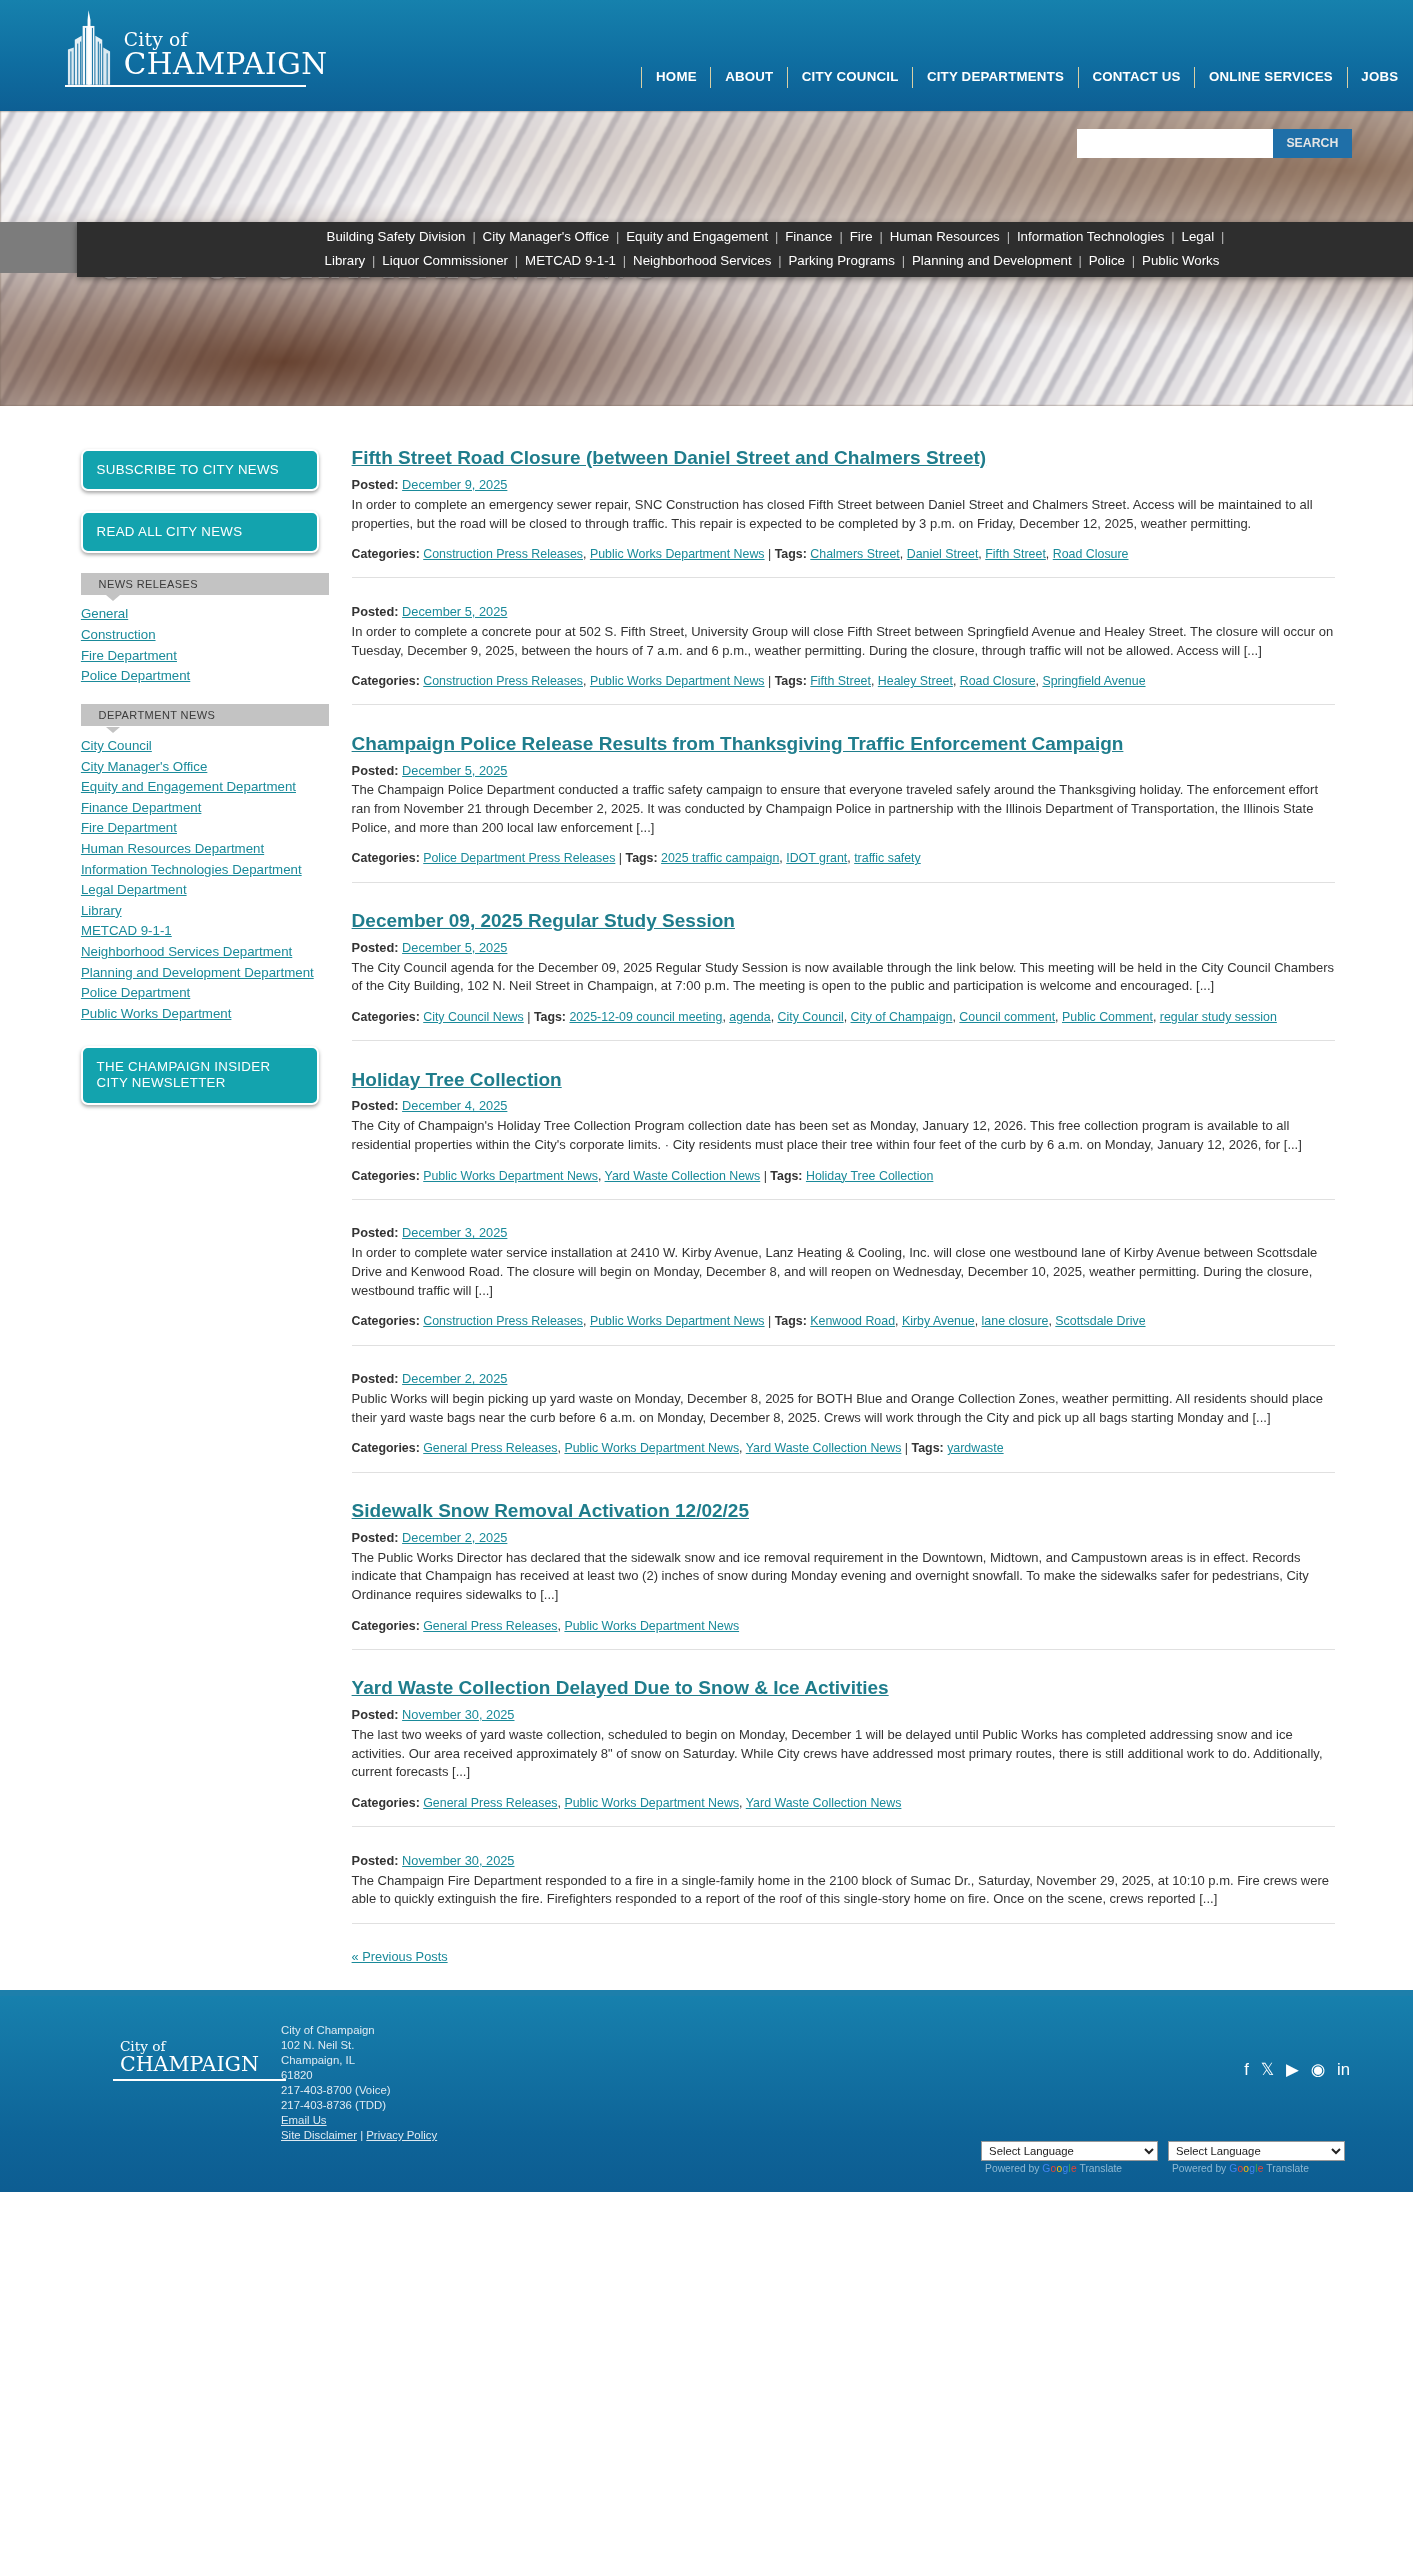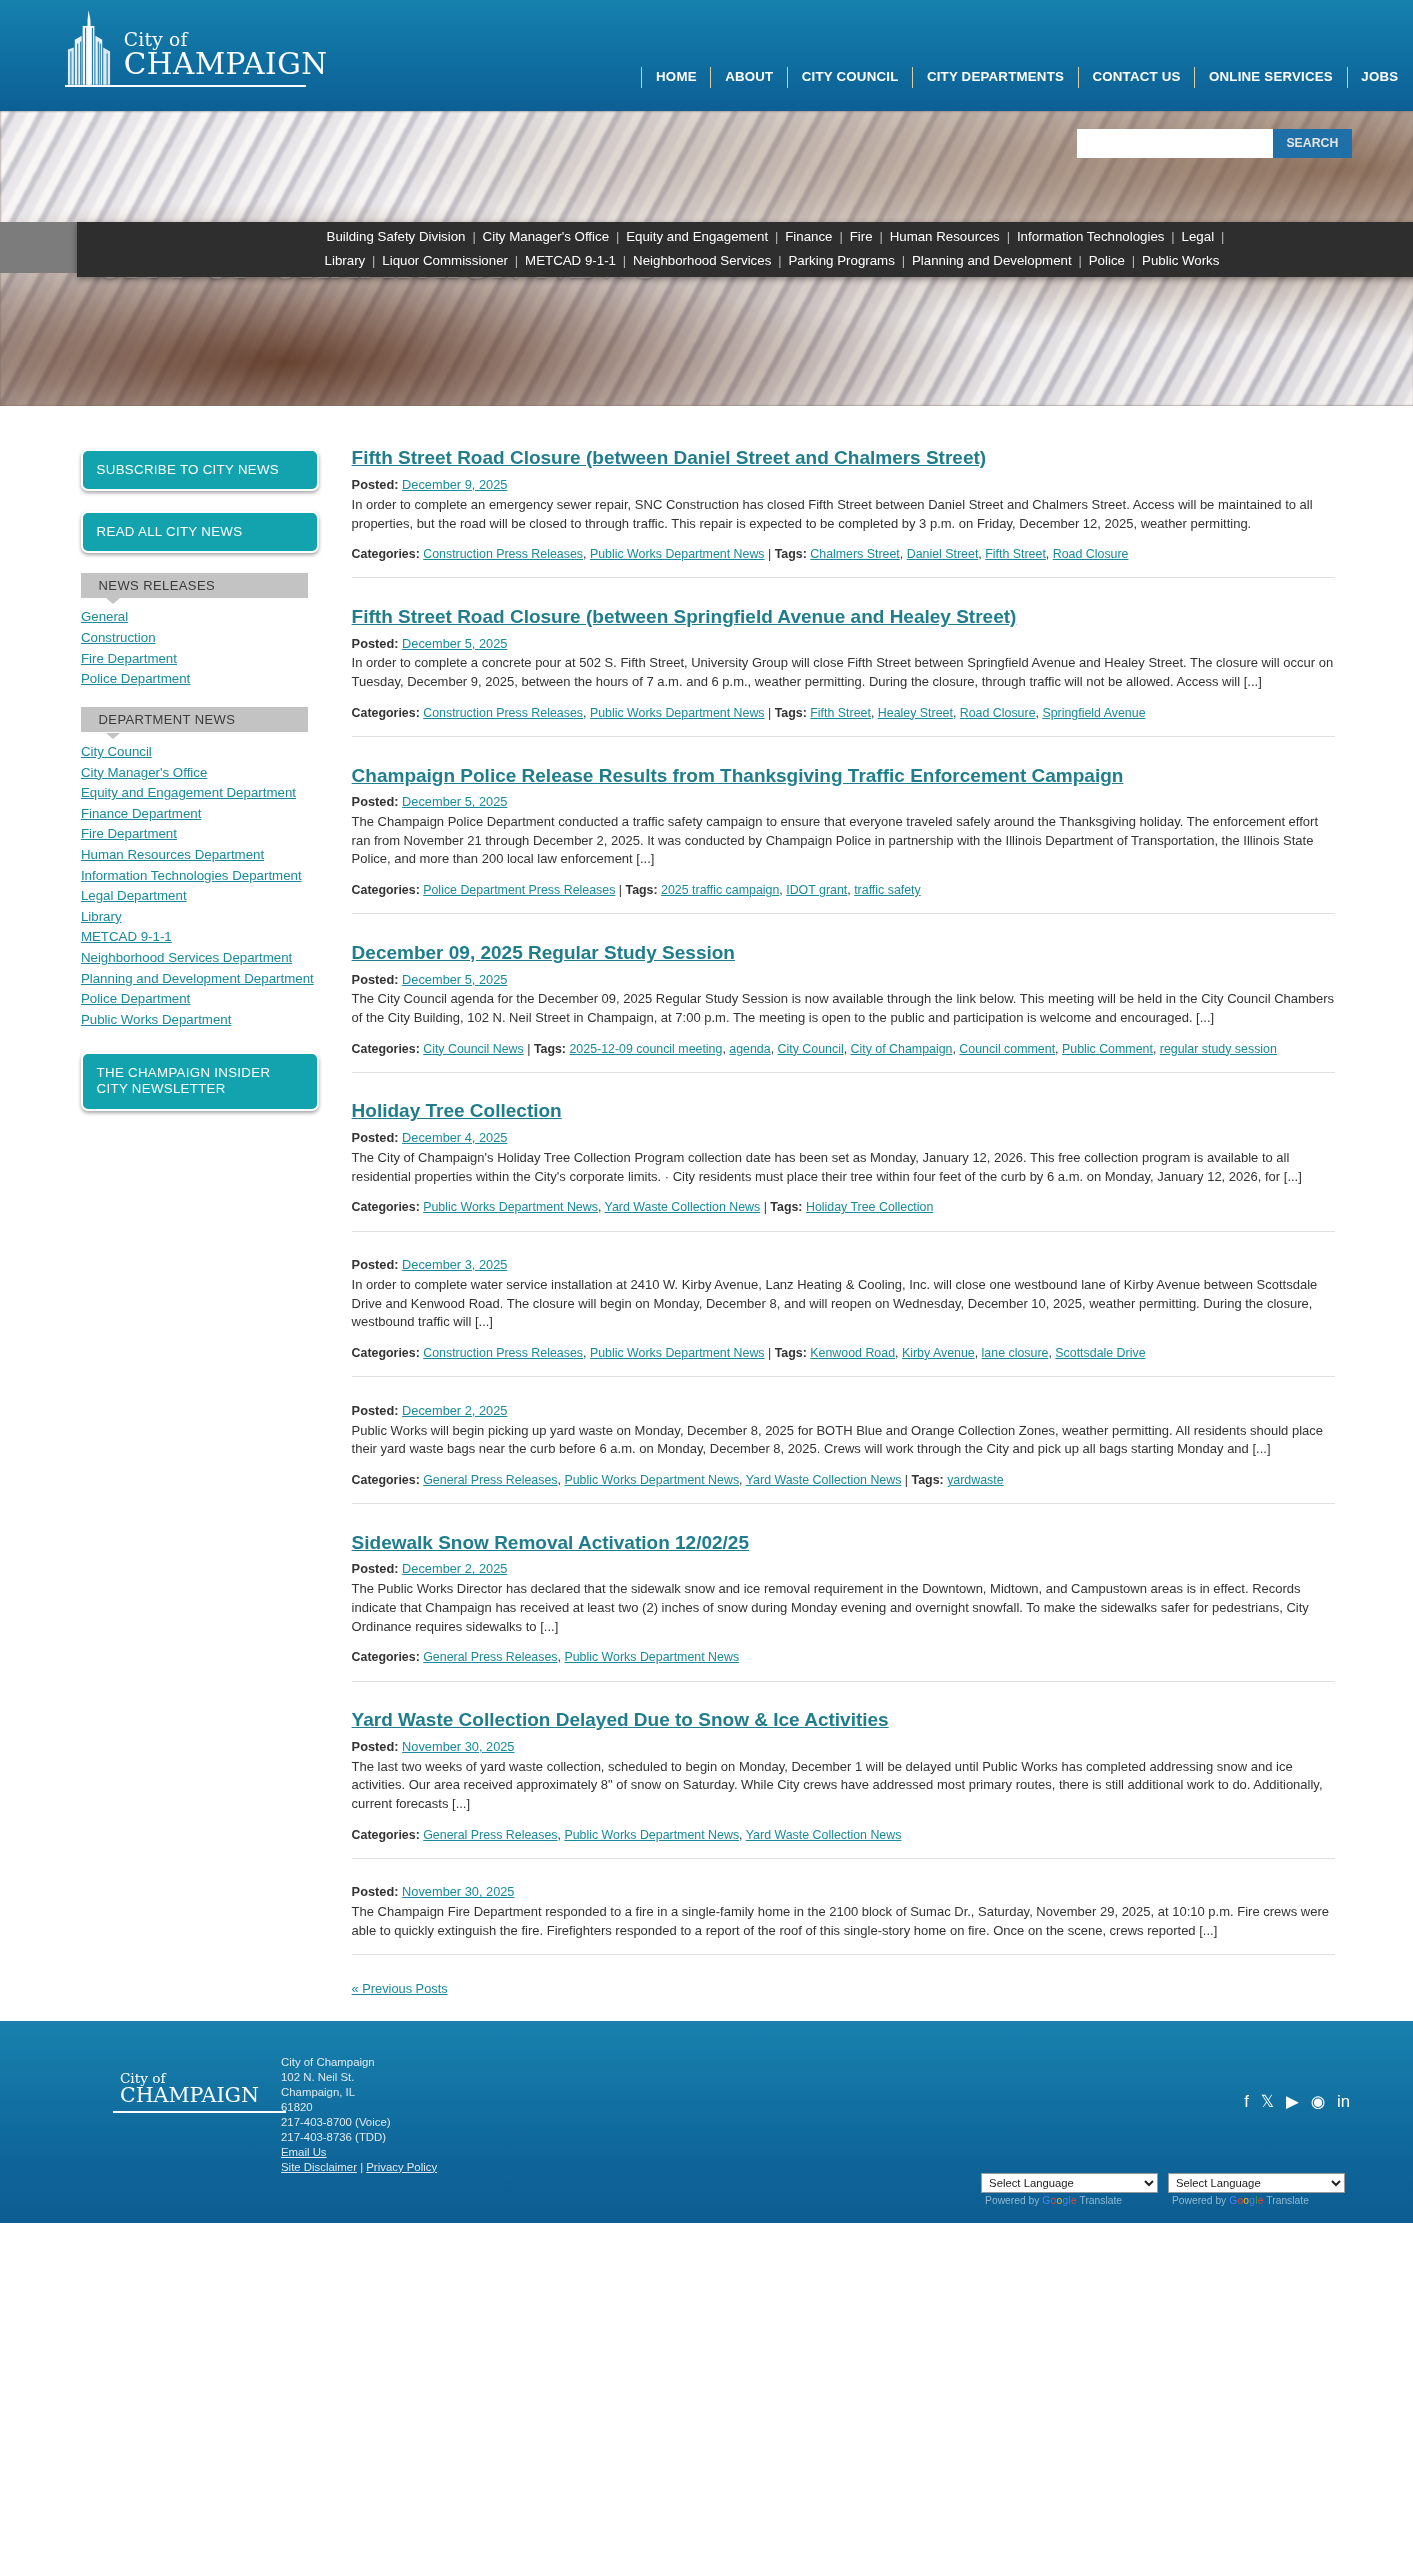--- a/index.html
+++ b/index.html
@@ -140,26 +140,26 @@
     letter-spacing: 0.3px;
     margin: 0 0 19.6px 3.9px;
     border: 2.9px solid #fff;
     box-shadow: 0 2px 3.9px rgba(0,0,0,.35);
     line-height: 1.25;
     width: 238px;
   }
   .side-head {
     background: #c3c3c3;
     color: #3b3b3b;
-    font-size: 13px;
+    font-size: 11px;
     padding: 4.9px 0 4.9px 17.7px;
     letter-spacing: 0.4px;
     position: relative;
     margin: 17.7px 0 2px 3.9px;
-    width: 227px;
+    width: 248px;
   }
   .side-head:after{
     content:""; position:absolute; left: 25.5px; bottom: -6.9px;
     border-left: 7.9px solid transparent; border-right: 7.9px solid transparent;
     border-top: 6.9px solid #c3c3c3;
   }
   .side-links { margin: 9.8px 0 0 3.9px; }
   .side-links a {
     display: block;
     color: #1a8a9a;
@@ -356,21 +356,20 @@
   <main class="content">
     <div id="articles-host">
         <div class="article">
           <h2><a href="#">Fifth Street Road Closure (between Daniel Street and Chalmers Street)</a></h2>
           <div class="posted"><b>Posted:</b> <a href="#">December 9, 2025</a></div>
           <div class="excerpt">In order to complete an emergency sewer repair, SNC Construction has closed Fifth Street between Daniel Street and Chalmers Street. Access will be maintained to all properties, but the road will be closed to through traffic. This repair is expected to be completed by 3 p.m. on Friday, December 12, 2025, weather permitting.</div>
           <div class="meta"><b>Categories:</b> <a href="#">Construction Press Releases</a>, <a href="#">Public Works Department News</a> <span>|</span> <b>Tags:</b> <a href="#">Chalmers Street</a>, <a href="#">Daniel Street</a>, <a href="#">Fifth Street</a>, <a href="#">Road Closure</a></div>
           <hr class="rule">
         </div>
         <div class="article">
-          <h2><a href="#">Fifth Street Road Closure (between Springfield Avenue and Healey Street)</a></h2>
           <div class="posted"><b>Posted:</b> <a href="#">December 5, 2025</a></div>
           <div class="excerpt">In order to complete a concrete pour at 502 S. Fifth Street, University Group will close Fifth Street between Springfield Avenue and Healey Street.  The closure will occur on Tuesday, December 9, 2025, between the hours of 7 a.m. and 6 p.m., weather permitting.  During the closure, through traffic will not be allowed.  Access will [...]</div>
           <div class="meta"><b>Categories:</b> <a href="#">Construction Press Releases</a>, <a href="#">Public Works Department News</a> <span>|</span> <b>Tags:</b> <a href="#">Fifth Street</a>, <a href="#">Healey Street</a>, <a href="#">Road Closure</a>, <a href="#">Springfield Avenue</a></div>
           <hr class="rule">
         </div>
         <div class="article">
           <h2><a href="#">Champaign Police Release Results from Thanksgiving Traffic Enforcement Campaign</a></h2>
           <div class="posted"><b>Posted:</b> <a href="#">December 5, 2025</a></div>
           <div class="excerpt">The Champaign Police Department conducted a traffic safety campaign to ensure that everyone traveled safely around the Thanksgiving holiday. The enforcement effort ran from November 21 through December 2, 2025. It was conducted by Champaign Police in partnership with the Illinois Department of Transportation, the Illinois State Police, and more than 200 local law enforcement [...]</div>
           <div class="meta"><b>Categories:</b> <a href="#">Police Department Press Releases</a> <span>|</span> <b>Tags:</b> <a href="#">2025 traffic campaign</a>, <a href="#">IDOT grant</a>, <a href="#">traffic safety</a></div>

